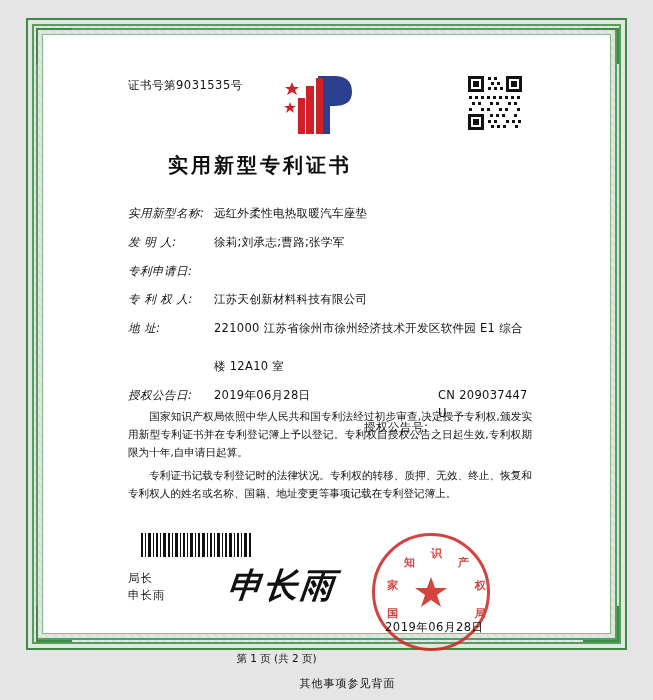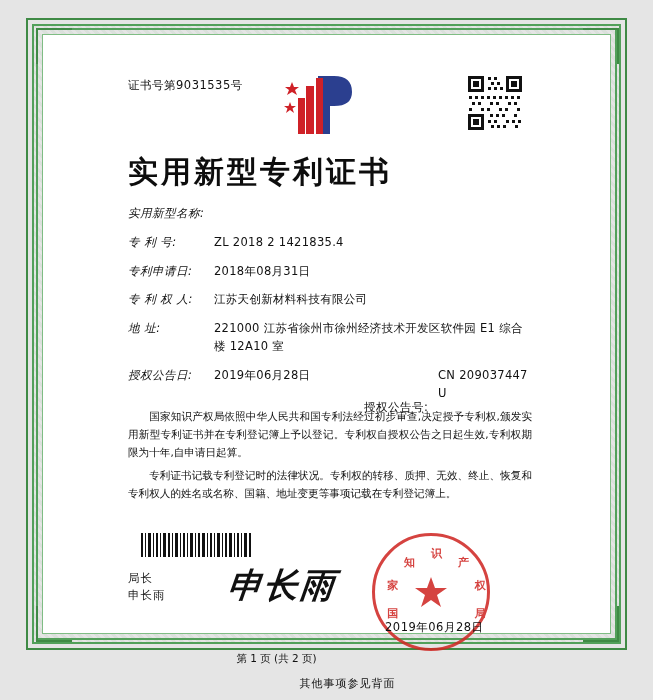--- a/index.html
+++ b/index.html
@@ -85,21 +85,21 @@
     left: 466px; top: 74px;
     width: 58px; height: 58px;
   }
 
   .title {
     position: absolute;
     left: 0; top: 152px;
     width: 520px;
     text-align: center;
     font-family: "DejaVu Serif", "Liberation Serif", serif;
-    font-size: 30px;
+    font-size: 20px;
     font-weight: bold;
     letter-spacing: 3px;
     color: #0d0d0d;
   }
 
   .fields {
     position: absolute;
     left: 128px; top: 205px;
     width: 404px;
     font-size: 11.5px;
@@ -117,20 +117,21 @@
     color: #111;
     font-style: italic;
   }
   .field-value {
     flex: 1 1 auto;
     color: #111;
     letter-spacing: 0.3px;
   }
   .field-value .cont {
     display: block;
+    margin-top: 20px;
   }
   .field-row.dual .field-value {
     flex: 0 0 150px;
   }
   .field-label2 {
     width: 74px;
     flex: 0 0 74px;
     letter-spacing: 0.5px;
     color: #111;
     margin-top: 32px;
@@ -324,31 +325,31 @@
       </g>
     </svg>
   </div>
 
   <div class="title">实用新型专利证书</div>
 
   <div class="fields">
 
     <div class="field-row">
       <div class="field-label">实用新型名称:</div>
-    </div>
-
+      <div class="field-value">远红外柔性电热取暖汽车座垫</div>
+    </div>
 
     <div class="field-row">
-      <div class="field-label">专 利 号:</div>
-      <div class="field-value">ZL 2018 2 1421835.4</div>
-    </div>
+      <div class="field-label">发 明 人:</div>
+      <div class="field-value">徐莉;刘承志;曹路;张学军</div>
+    </div>
+
 
     <div class="field-row">
       <div class="field-label">专利申请日:</div>
-      <div class="field-value">2018年08月31日</div>
     </div>
 
     <div class="field-row">
       <div class="field-label">专 利 权 人:</div>
       <div class="field-value">江苏天创新材料科技有限公司</div>
     </div>
 
     <div class="field-row">
       <div class="field-label">地 址:</div>
       <div class="field-value">

